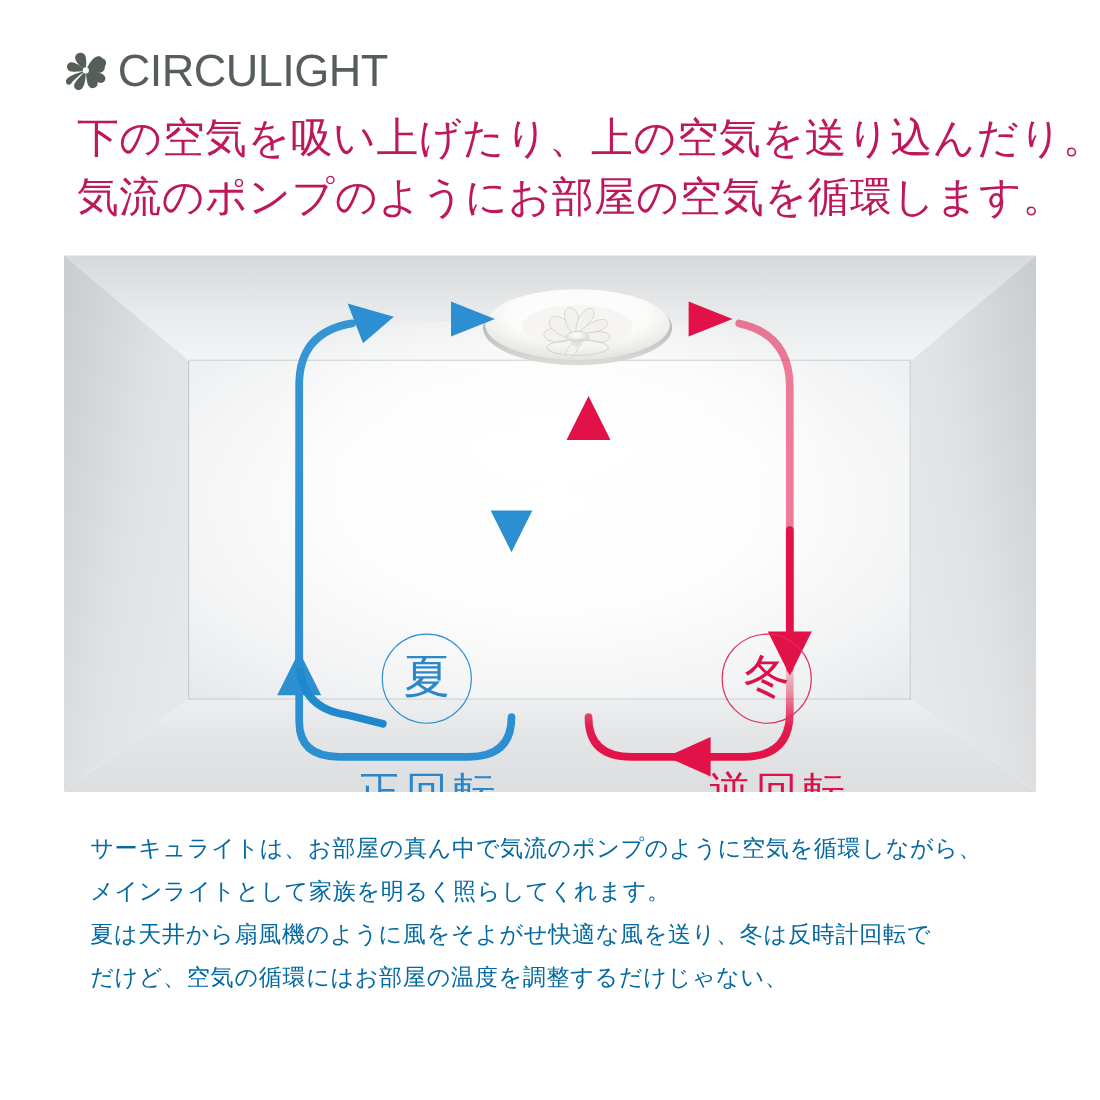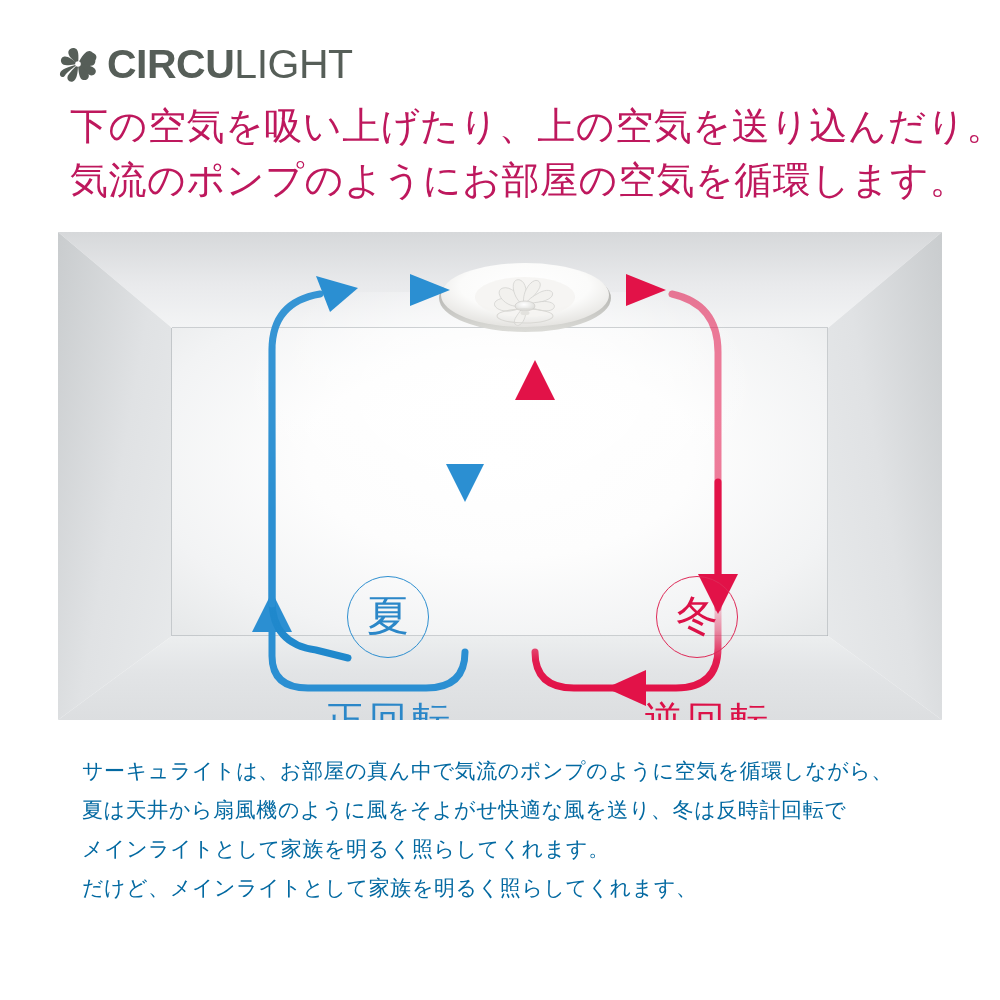--- a/index.html
+++ b/index.html
@@ -24,21 +24,21 @@
   }
   .logo-mark { width: 40px; height: 40px; display: block; }
   .logo-text {
     font-family: "Liberation Sans", "DejaVu Sans", sans-serif;
     font-size: 41px;
     letter-spacing: -0.5px;
     color: #565e58;
     line-height: 1;
     white-space: nowrap;
   }
-  .logo-text .lg-bold { font-weight: 700; }
+  .logo-text .lg-bold { font-weight: 400; }
   .logo-text .lg-light { font-weight: 400; margin-top: 10px; }
 
   
   .headline {
     position: absolute;
     left: 70px; top: 100px;
     width: 880px;
     color: #be185d;
     font-size: 38px;
     line-height: 1.42;
@@ -278,18 +278,18 @@
       <span>冬</span>
     </div>
 
     <div class="rotation rot-summer">正回転</div>
     <div class="rotation rot-winter">逆回転</div>
 
   </div>
 
   <div class="body-copy">
     <div>サーキュライトは、お部屋の真ん中で気流のポンプのように空気を循環しながら、</div>
+    <div>メインライトとして家族を明るく照らしてくれます。</div>
     <div>夏は天井から扇風機のように風をそよがせ快適な風を送り、冬は反時計回転で</div>
-    <div>メインライトとして家族を明るく照らしてくれます。</div>
-    <div>だけど、メインライトとして家族を明るく照らしてくれます、</div>
+    <div>だけど、空気の循環にはお部屋の温度を調整するだけじゃない、</div>
   </div>
 
 </div>
 
 </body></html>

